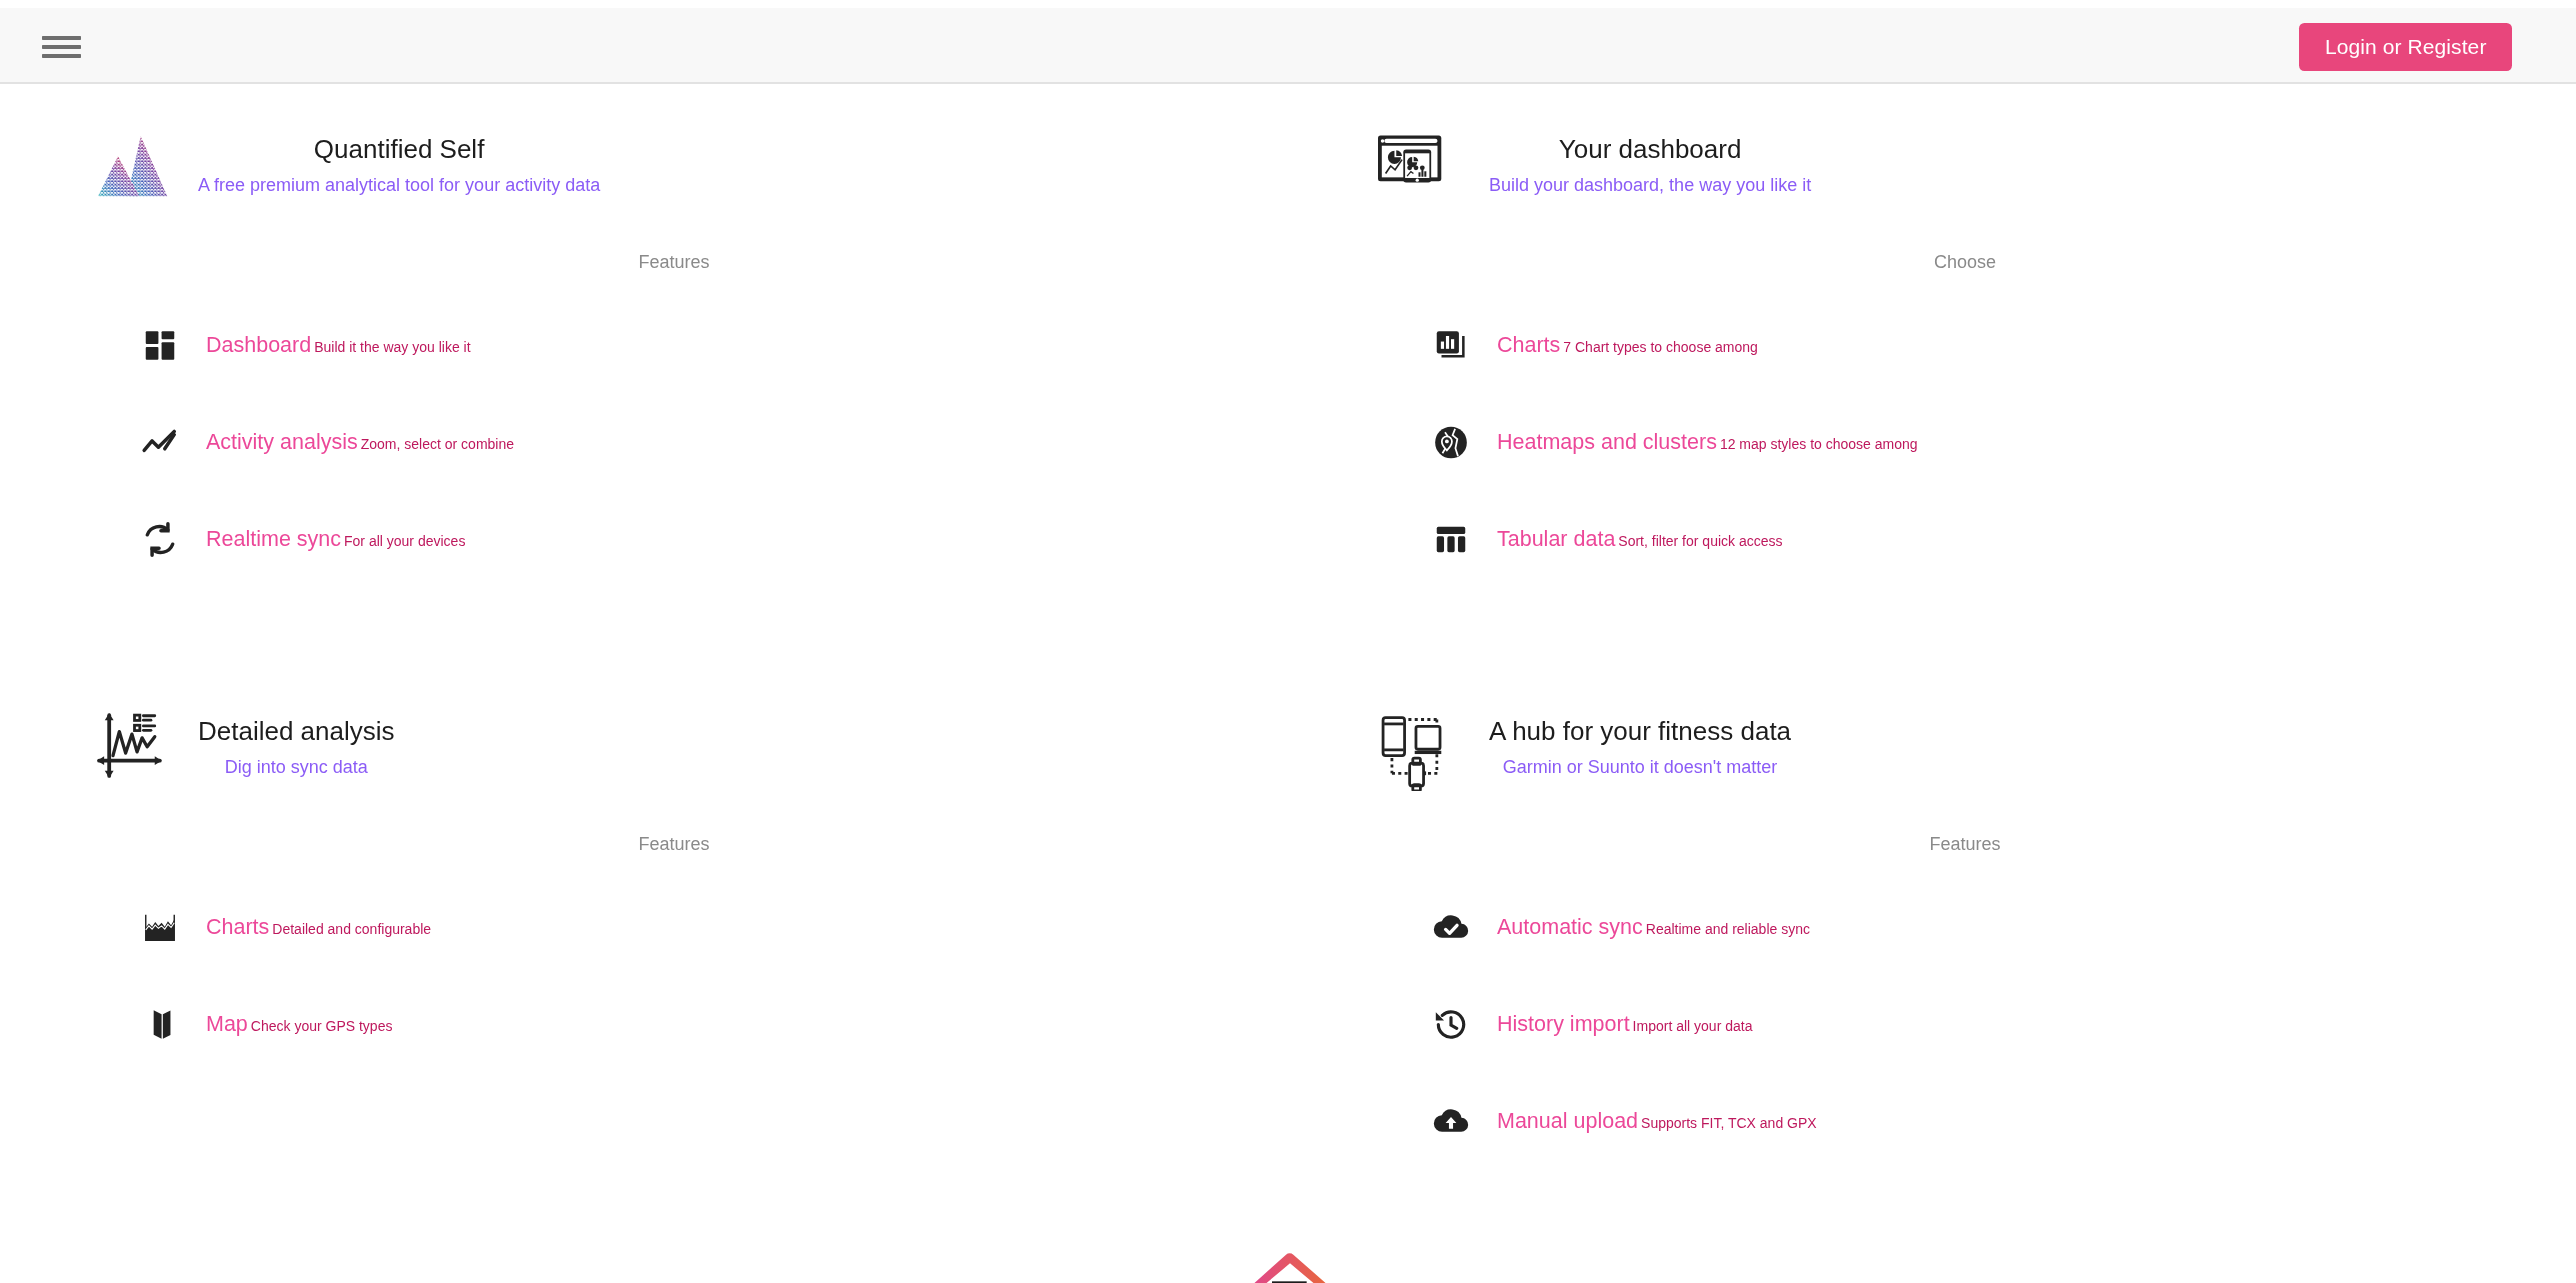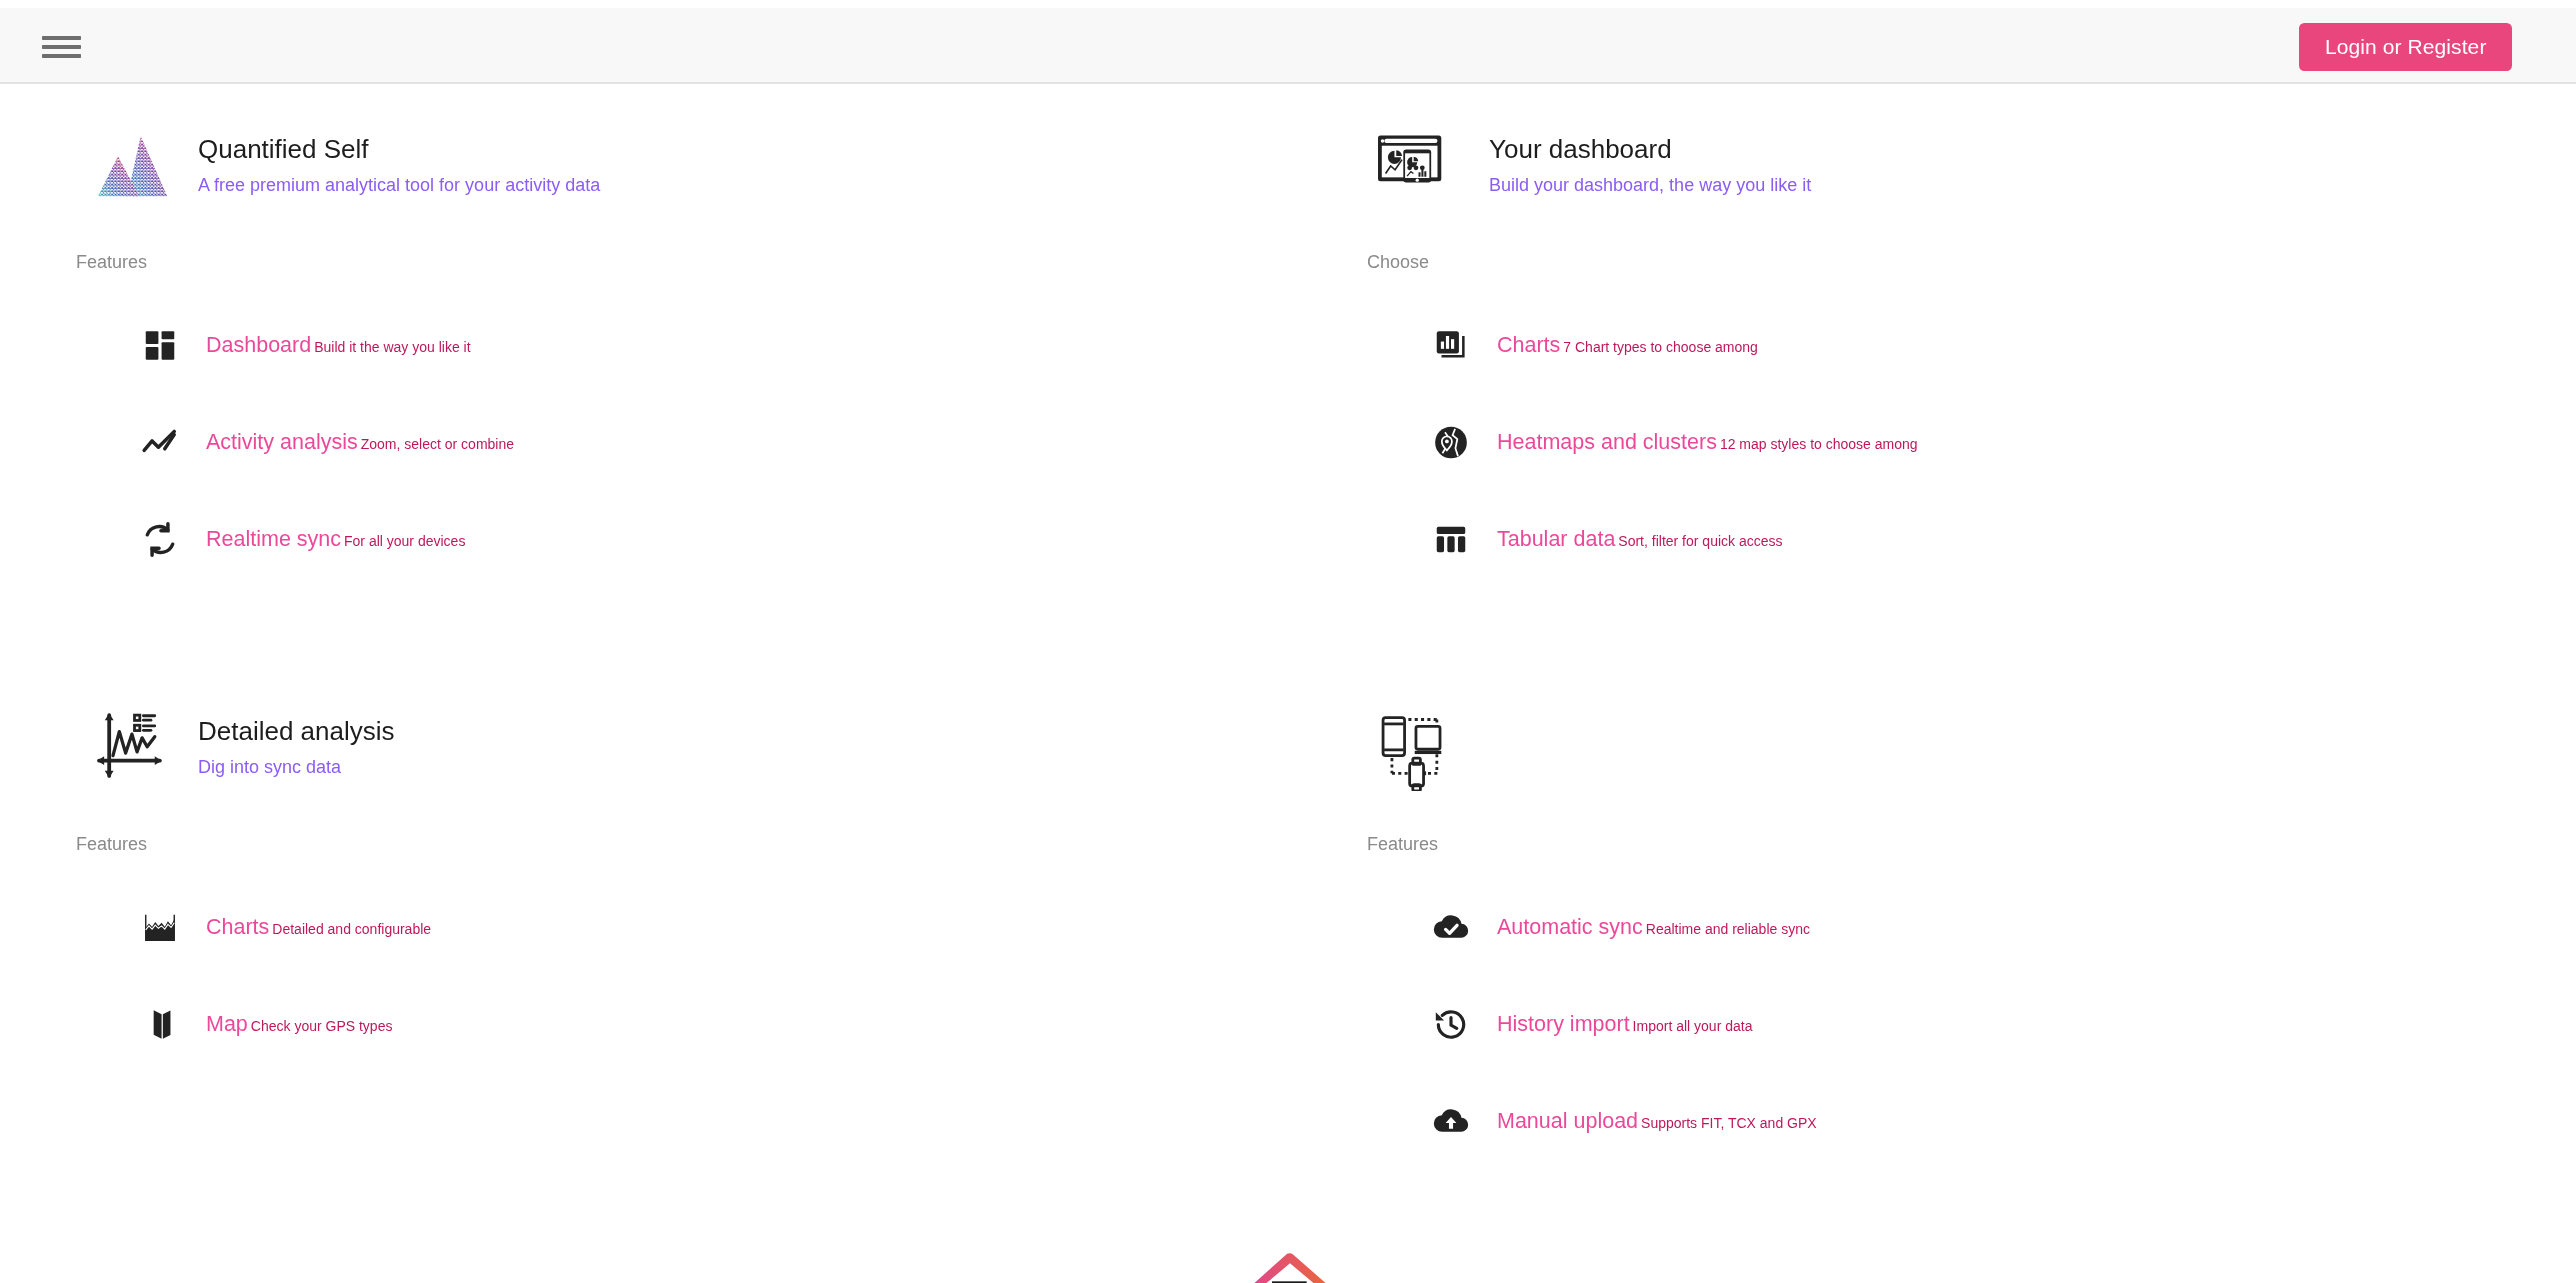--- a/index.html
+++ b/index.html
@@ -37,21 +37,21 @@
     font-family: "Liberation Sans", sans-serif;
     font-size: 21px; font-weight: 400;
     letter-spacing: 0.1px;
     cursor: pointer;
     display: flex; align-items: center; justify-content: center;
     white-space: nowrap;
   }
 
   
   .page { position: absolute; left: 0; top: 76px; width: 2576px; height: 1208px; }
-  .panel { position: absolute; }
+  .panel { position: absolute; text-align: center; }
 
   .panel-head { position: relative; height: 134px; }
   .panel-art {
     position: absolute; left: 0; top: 0;
     width: 127px; height: 101px;
     display: flex; align-items: center; justify-content: center;
   }
   .panel-text { position: absolute; left: 134px; top: 17.4px; }
   .panel-title {
     font-size: 26px; font-weight: 400; color: #1d1d1d; line-height: 1.12;
@@ -355,20 +355,24 @@
           <rect x="27.5" y="59" width="6" height="5" rx="1.2"></rect>
           <line x1="36.3" y1="50" x2="38" y2="50" stroke-width="3"></line>
           <line x1="24" y1="7.5" x2="47" y2="7.5" stroke-width="2.2" stroke-dasharray="2.4 2.6"></line>
           <line x1="46.5" y1="7.5" x2="46.5" y2="13" stroke-width="2.2" stroke-dasharray="2.4 2.6"></line>
           <line x1="11" y1="38" x2="11" y2="50" stroke-width="2.2" stroke-dasharray="2.4 2.6"></line>
           <line x1="11" y1="50" x2="25" y2="50" stroke-width="2.2" stroke-dasharray="2.4 2.6"></line>
           <line x1="39.5" y1="50" x2="47" y2="50" stroke-width="2.2" stroke-dasharray="2.4 2.6"></line>
           <line x1="46.5" y1="35" x2="46.5" y2="50" stroke-width="2.2" stroke-dasharray="2.4 2.6"></line>
         </svg>
       </div>
+      <div class="panel-text">
+        <div class="panel-title">A hub for your fitness data</div>
+        <div class="panel-sub">Garmin or Suunto it doesn't matter</div>
+      </div>
     </div>
     <div class="group-label">Features</div>
 
     <div class="feat-list">
       <div class="feat">
         <span class="feat-icon">
           <svg width="38" height="38" viewBox="0 0 24 24" fill="#232323">
             <path d="M18.6 9.6A6.6 6.6 0 0 0 6.2 8 5.2 5.2 0 0 0 6.5 18.4h11.8a4.4 4.4 0 0 0 .3-8.8z"></path>
             <polyline points="8.6,13.2 11.1,15.7 15.8,10.6" fill="none" stroke="#ffffff" stroke-width="2.1" stroke-linecap="round" stroke-linejoin="round"></polyline>
           </svg>

